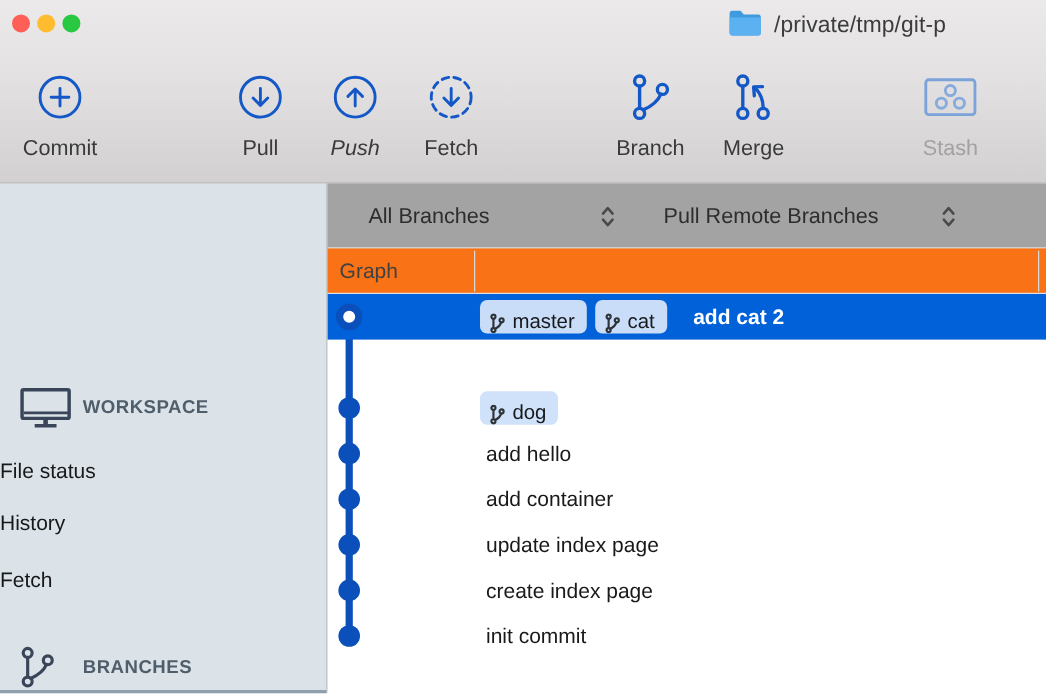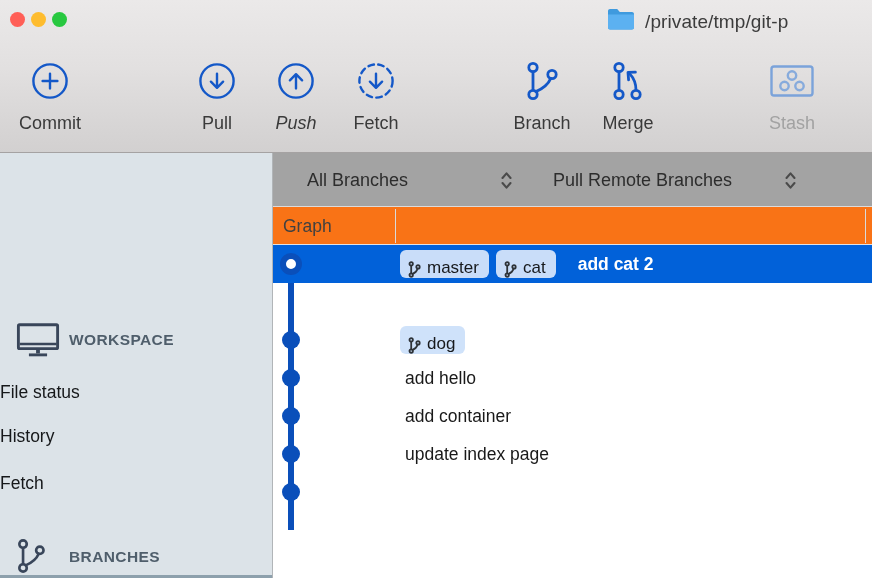--- a/index.html
+++ b/index.html
@@ -267,15 +267,24 @@
         </div>
       </div>
       <div class="crow" style="top: 190px;">
         <div class="dot"></div>
         <div class="desc">
           <span class="msg plain">update index page</span>
         </div>
       </div>
       <div class="crow" style="top: 228px;">
         <div class="dot"></div>
+        <div class="desc">
+          <span class="msg plain">create index page</span>
+        </div>
+      </div>
+      <div class="crow" style="top: 266px;">
+        <div class="dot"></div>
+        <div class="desc">
+          <span class="msg plain">init commit</span>
+        </div>
       </div>
     </div>
 </div>
 
 </body></html>

